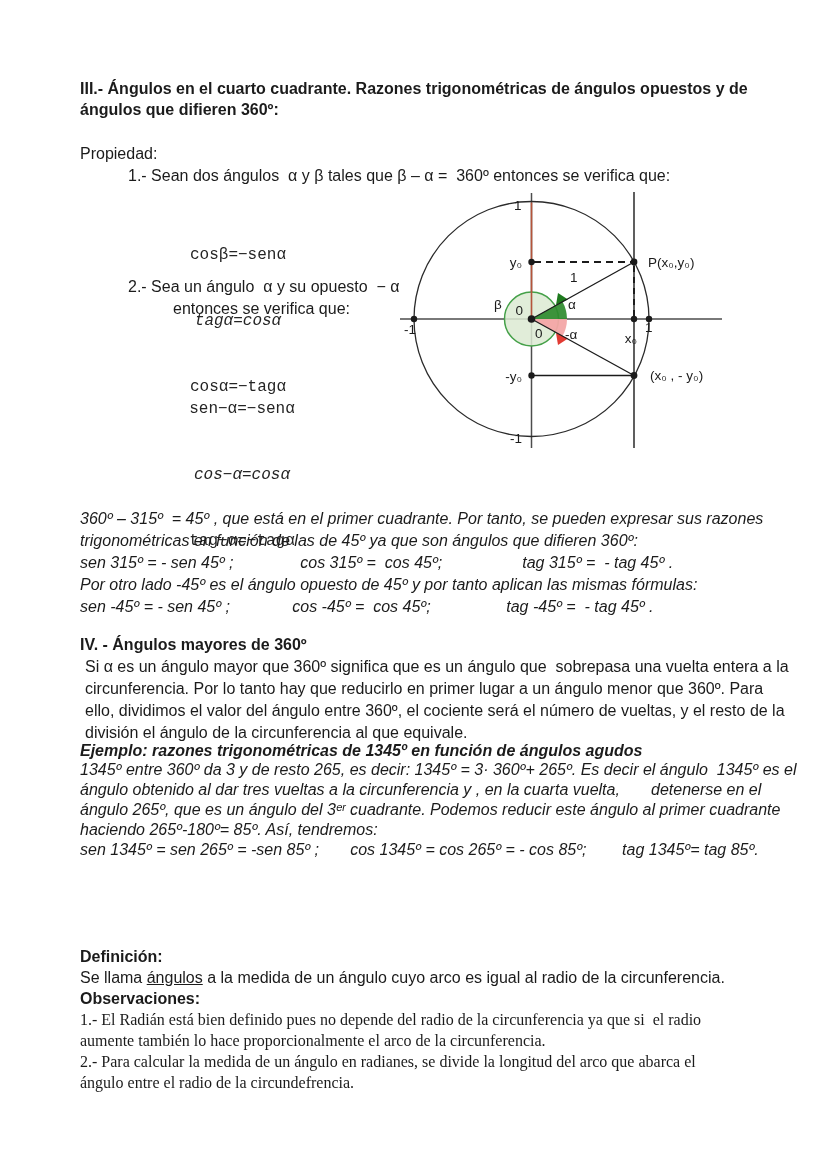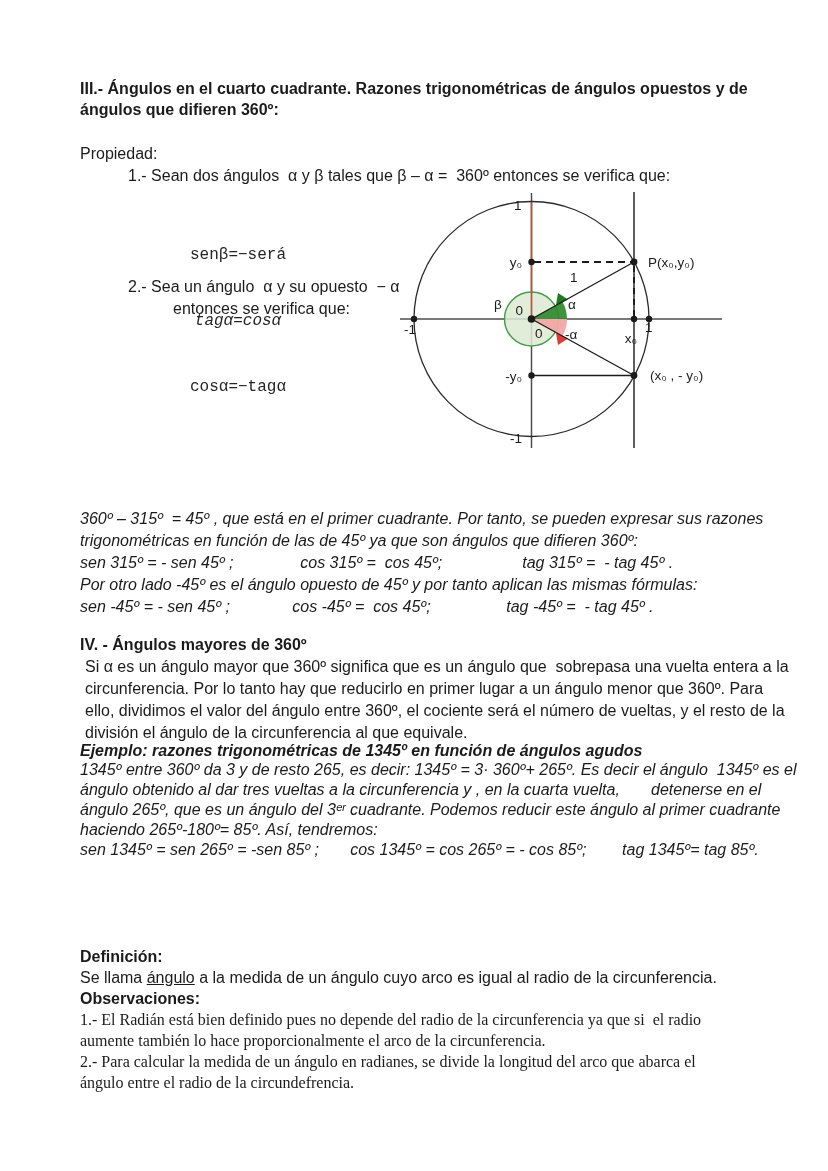--- a/index.html
+++ b/index.html
@@ -33,28 +33,33 @@
 
 <div class="page">
 
   <div class="b" style="left:80px;top:78px;width:700px;line-height:21px;">III.- Ángulos en el cuarto cuadrante. Razones trigonométricas de ángulos opuestos y de ángulos que difieren 360º:</div>
 
   <div style="left:80px;top:143px;">Propiedad:</div>
 
   <div style="left:128px;top:165px;width:650px;">1.- Sean dos ángulos  α y β tales que β – α =  360º entonces se verifica que:</div>
 
   <div class="mono" style="left:185px;top:200px;width:106px;">
-    <div>senβ=−será</div>
+    <div>cosβ=−senα</div>
     <div class="cosline">tagα=cosα</div>
     <div>cosα=−tagα</div>
   </div>
 
   <div style="left:128px;top:276px;">2.- Sea un ángulo  α y su opuesto  − α</div>
   <div style="left:173px;top:298px;">entonces se verifica que:</div>
 
+  <div class="mono" style="left:183px;top:354px;width:118px;">
+    <div>sen−α=−senα</div>
+    <div class="cosline">cos−α=cosα</div>
+    <div>tag−α=−tagα</div>
+  </div>
 
   <svg style="left:393px;top:186px;" width="344" height="272" viewBox="393 186 344 272">
 
     <line x1="400" y1="319" x2="722" y2="319" stroke="#4d4d4d" stroke-width="1.5"></line>
     <line x1="531.5" y1="193" x2="531.5" y2="448" stroke="#4d4d4d" stroke-width="1.5"></line>
     <line x1="634" y1="192" x2="634" y2="448" stroke="#4d4d4d" stroke-width="1.8"></line>
 
     <circle cx="531.5" cy="319" r="117.5" fill="none" stroke="#2b2b2b" stroke-width="1.3"></circle>
 
     <circle cx="531.5" cy="319" r="27" fill="#dcead2" fill-opacity="0.85" stroke="#44a048" stroke-width="1.5"></circle>
@@ -117,21 +122,21 @@
 
   <div class="i" style="left:80px;top:760px;width:725px;line-height:20px;">1345º entre 360º da 3 y de resto 265, es decir: 1345º = 3· 360º+ 265º. Es decir el ángulo  1345º es el
 ángulo obtenido al dar tres vueltas a la circunferencia y , en la cuarta vuelta,       detenerse en el
 ángulo 265º, que es un ángulo del 3ᵉʳ cuadrante. Podemos reducir este ángulo al primer cuadrante
 haciendo 265º-180º= 85º. Así, tendremos:
 sen 1345º = sen 265º = -sen 85º ;       cos 1345º = cos 265º = - cos 85º;        tag 1345º= tag 85º.</div>
 
 
   <div class="b" style="left:80px;top:946px;line-height:21px;">Definición:</div>
 
-  <div style="left:80px;top:967px;width:720px;line-height:21px;"><span>Se llama </span><span class="underl">ángulo</span><span> a la medida de un ángulo cuyo arco es igual al radio de la circunferencia.</span></div>
+  <div style="left:80px;top:967px;width:720px;line-height:21px;"><span>Se llama </span><span class="underl">ángulos</span><span> a la medida de un ángulo cuyo arco es igual al radio de la circunferencia.</span></div>
 
   <div class="b" style="left:80px;top:988px;line-height:21px;">Observaciones:</div>
 
   <div style="left:80px;top:1009px;width:720px;line-height:21px;font-family:Liberation Serif, serif;">1.- El Radián está bien definido pues no depende del radio de la circunferencia ya que si  el radio
 aumente también lo hace proporcionalmente el arco de la circunferencia.
 2.- Para calcular la medida de un ángulo en radianes, se divide la longitud del arco que abarca el
 ángulo entre el radio de la circundefrencia.</div>
 
 </div>
 

